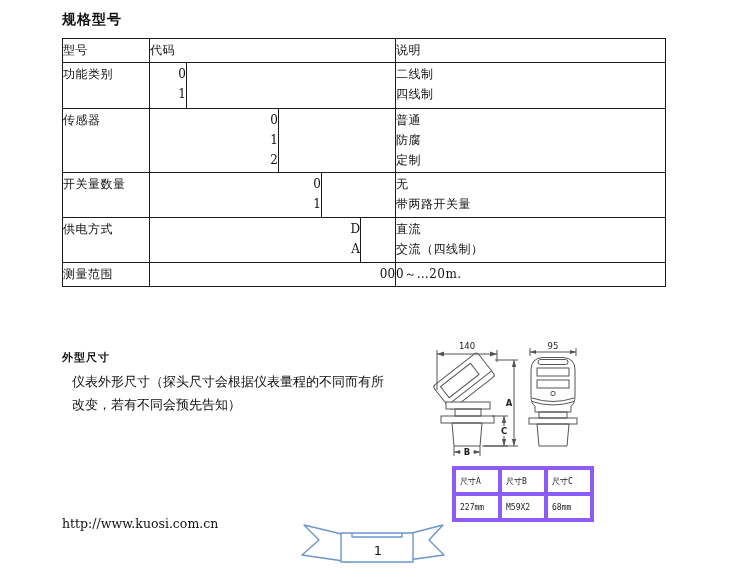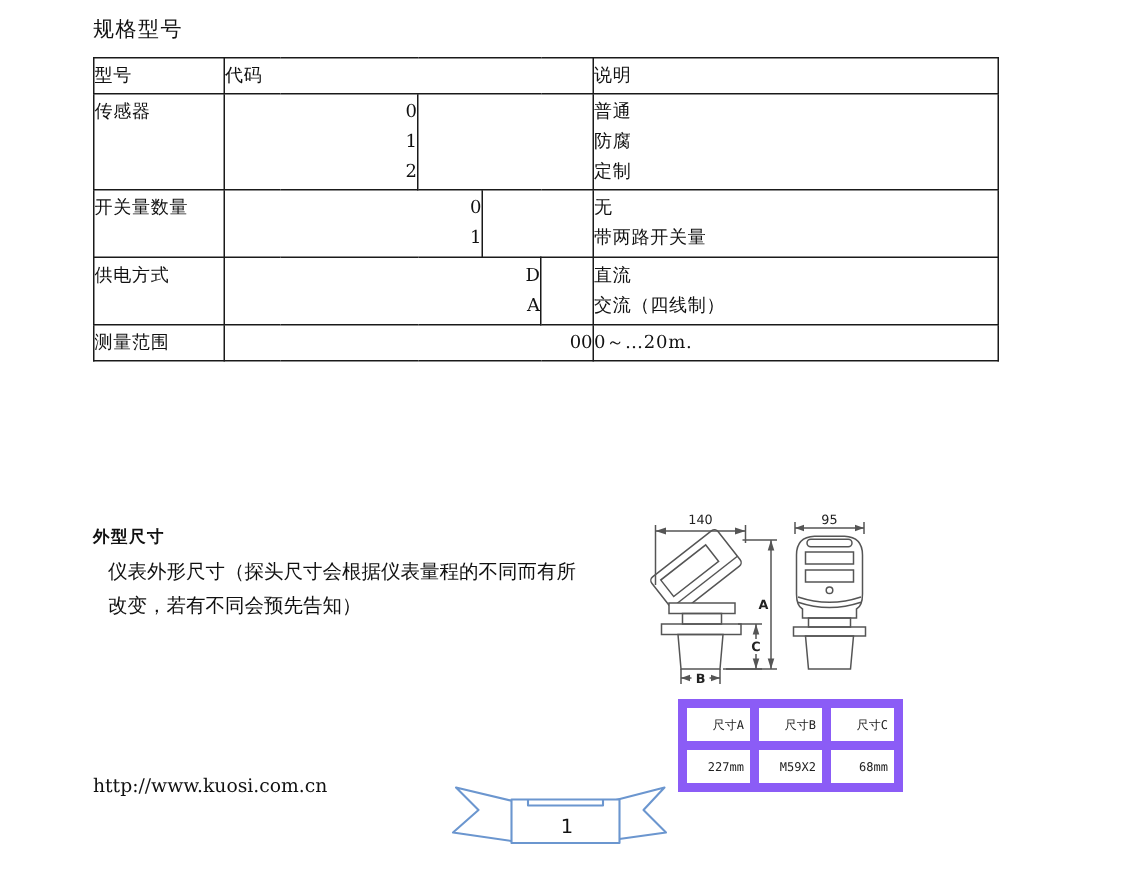--- a/index.html
+++ b/index.html
@@ -2,21 +2,21 @@
 <html><head>
 <meta charset="utf-8">
 <style>
   html,body{margin:0;padding:0;}
   body{
     width:750px;height:583px;background:#ffffff;position:relative;
     font-family:"DejaVu Serif","Liberation Serif",serif;color:#111;
     overflow:hidden;
   }
   .abs{position:absolute;}
-  .doc-title{left:62px;top:11px;font-size:14px;font-weight:normal;letter-spacing:1px;}
+  .doc-title{left:62px;top:11px;font-size:14px;font-weight:bold;letter-spacing:1px;}
   .sec2-title{left:62px;top:350px;font-size:11px;font-weight:bold;letter-spacing:1px;}
   .sec2-text{left:72px;top:370px;width:380px;font-size:13px;line-height:23px;white-space:pre-line;}
   .footer-url{left:62px;top:516px;font-size:12.5px;}
 
   table.spec{
     position:absolute;left:62px;top:38px;width:603px;
     border-collapse:collapse;table-layout:fixed;
     font-size:12px;
   }
   table.spec td{
@@ -26,21 +26,21 @@
   td.lbl{padding-left:6px;letter-spacing:0.5px;margin-left:37px;}
   td.codeletter{padding-left:7px;}
   td.num{text-align:right;padding-right:7px;white-space:pre-line;}
   td.desc{padding-left:8px;white-space:pre-line;letter-spacing:0.5px;}
 
   table.dims{
     position:absolute;left:452px;top:466px;border-collapse:collapse;
     font-family:"DejaVu Sans Mono","Liberation Mono",monospace;
   }
   table.dims td{
-    border:6px solid #8b5cf6;width:34px;height:14px;text-align:right;
+    border:4px solid #8b5cf6;width:34px;height:14px;text-align:left;
     font-size:8px;padding:4px;color:#222;
   }
   svg text{font-family:"DejaVu Sans","Liberation Sans",sans-serif;}
 </style>
 </head>
 <body>
 
 <div class="abs doc-title">规格型号</div>
 
 <table class="spec">
@@ -52,20 +52,28 @@
     <col style="width:43px">
       <col style="width:39px">
       <col style="width:35px">
       <col style="width:270px">
   </colgroup>
   <tbody>
       <tr>
     <td class="lbl" style="height:22px">型号</td>
     <td class="lbl" colspan="6">代码</td>
     <td class="desc">说明</td>
+  </tr>
+  <tr>
+    <td class="lbl" style="height:44px">功能类别</td>
+    <td class="num">0
+1</td>
+    <td colspan="5"></td>
+    <td class="desc">二线制
+四线制</td>
   </tr>
   <tr>
     <td class="lbl" style="height:62px">传感器</td>
     <td class="num" colspan="3">0
 1
 2</td>
     <td colspan="3"></td>
     <td class="desc">普通
 防腐
 定制</td>

